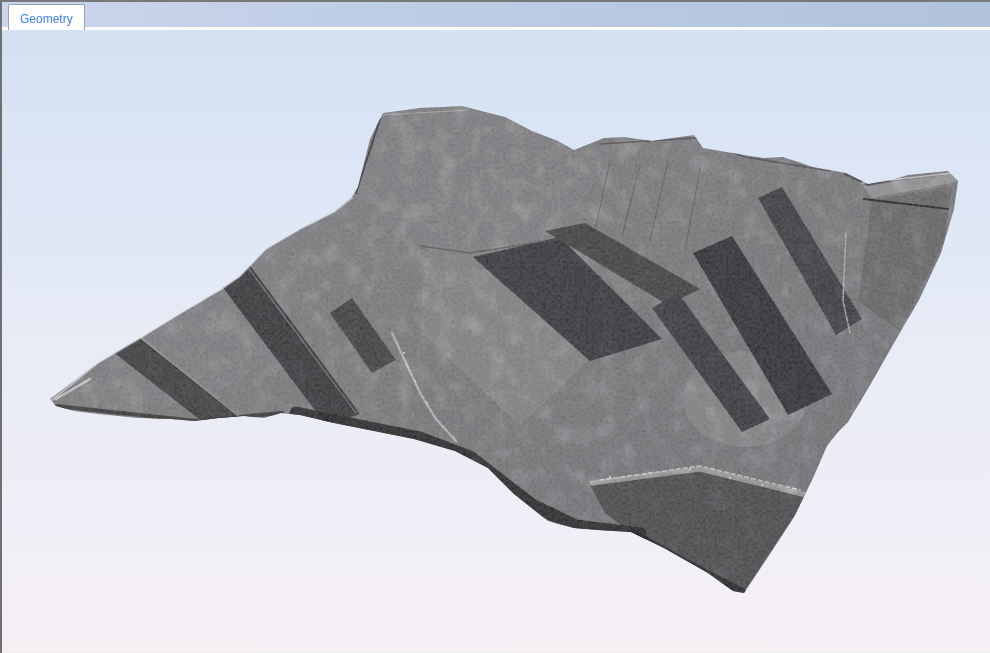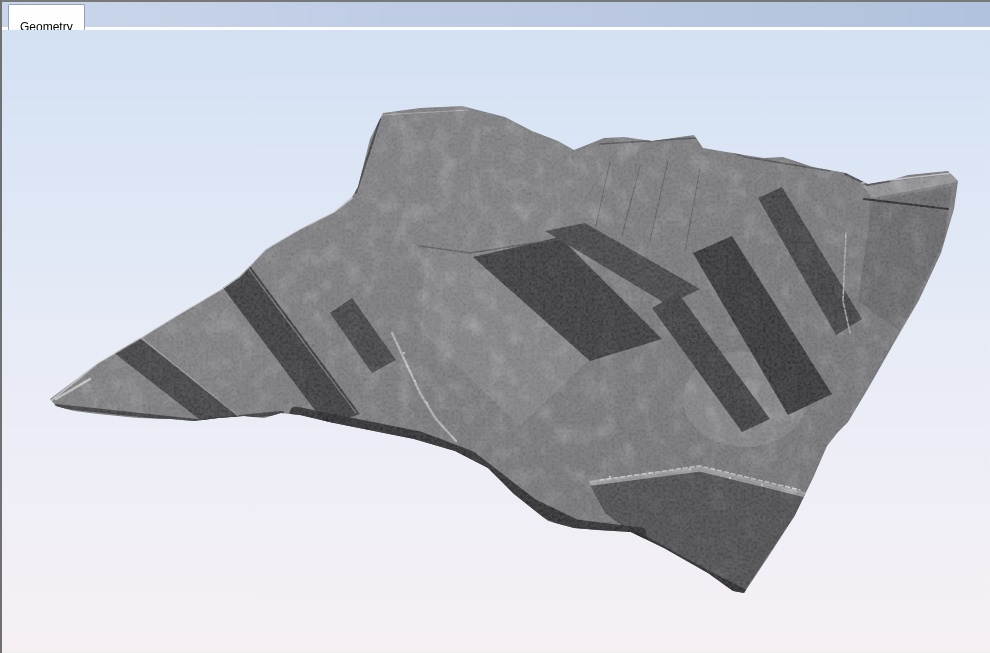--- a/index.html
+++ b/index.html
@@ -14,22 +14,22 @@
     box-sizing:content-box;
   }
   .tab-strip{
     position:relative;height:25px;
     background:linear-gradient(to right,#cad6ec 0%,#bfcde4 40%,#b1c2dc 100%);
     padding-left:6px;
   }
   .tab{
     display:inline-block;margin-top:2px;height:21px;line-height:21px;
     background:#ffffff;border:1px solid #95a1b6;border-bottom:none;
-    border-radius:2px 2px 0 0;padding:12px 11px;
-    font-size:12px;color:#000000;cursor:default;
+    border-radius:2px 2px 0 0;padding:4px 11px;
+    font-size:12px;color:#3b82f6;cursor:default;
   }
   .white-gap{height:3px;background:#fdfdfe;}
   .viewport{
     position:relative;width:988px;height:620px;overflow:hidden;
     background:linear-gradient(to bottom,
       var(--bg-top,#d3e1f3) 0%,
       #dde6f5 25%,
       #e6ebf6 48%,
       #efeef6 75%,
       var(--bg-bottom,#f6f0f5) 100%);

